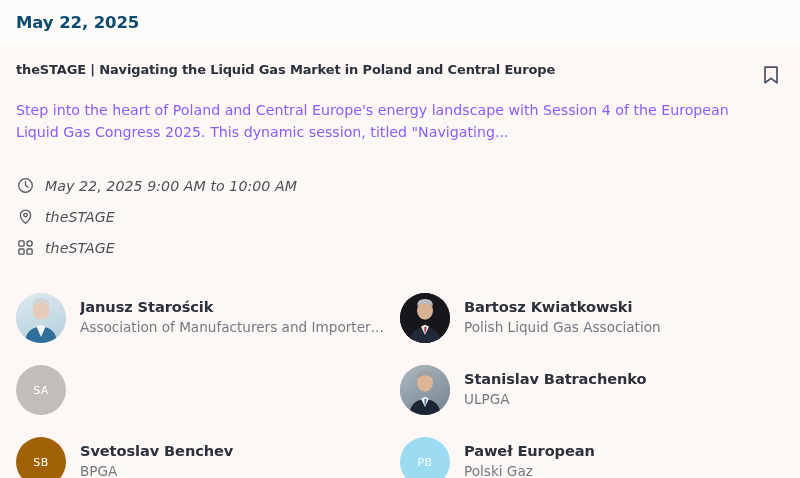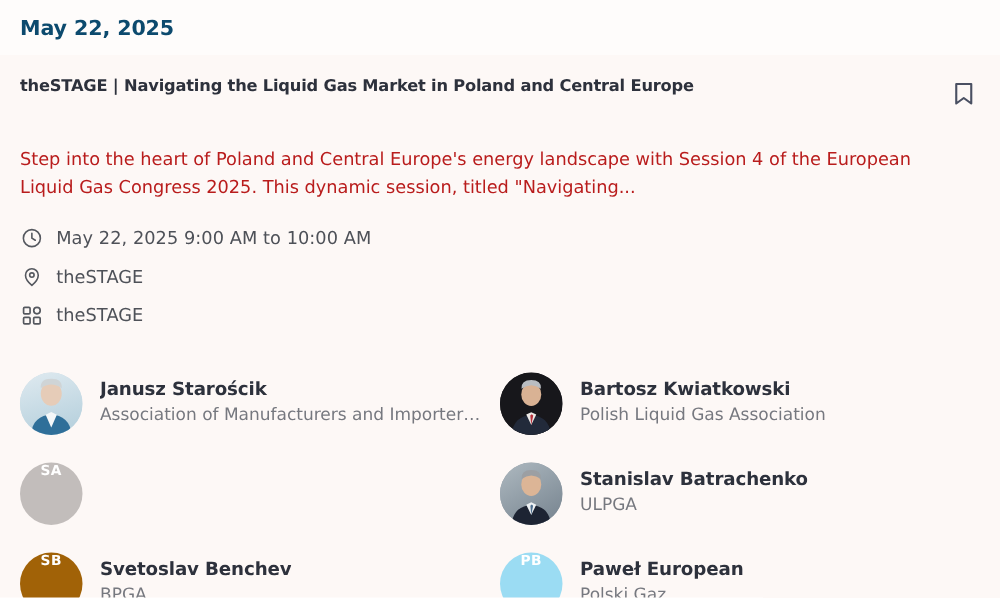--- a/index.html
+++ b/index.html
@@ -63,30 +63,31 @@
     display: flex;
     align-items: center;
     justify-content: center;
     margin-top: 1px;
     cursor: pointer;
     background: none;
     border: none;
   }
 
   .event-desc {
-    margin-top: 29px;
+    margin-top: 11px;
     font-size: 14.2px;
     line-height: 1.52;
-    color: #b91c1c;
+    color: #8b5cf6;
     max-width: 722px;
   }
 
   
   .meta-list {
-    margin-top: 14px;
+    margin-top: 27px;
+    font-style: italic;
   }
   .meta-row {
     display: flex;
     align-items: center;
     gap: 11px;
     height: 31px;
   }
   .meta-icon {
     width: 18px;
     height: 18px;
@@ -117,23 +118,24 @@
     padding-right: 14px;
     min-width: 0;
   }
   .avatar {
     width: 50px;
     height: 50px;
     flex: 0 0 50px;
     border-radius: 50%;
     overflow: hidden;
     display: flex;
+    align-items: center;
     justify-content: center;
     font-size: 11px;
-    font-weight: 700;
+    font-weight: 400;
     letter-spacing: 0.4px;
     color: #ffffff;
     position: relative;
   }
   .avatar svg { display: block; width: 100%; height: 100%; }
 
   .speaker-info { min-width: 0; }
   .speaker-name {
     font-size: 14.6px;
     font-weight: 700;

